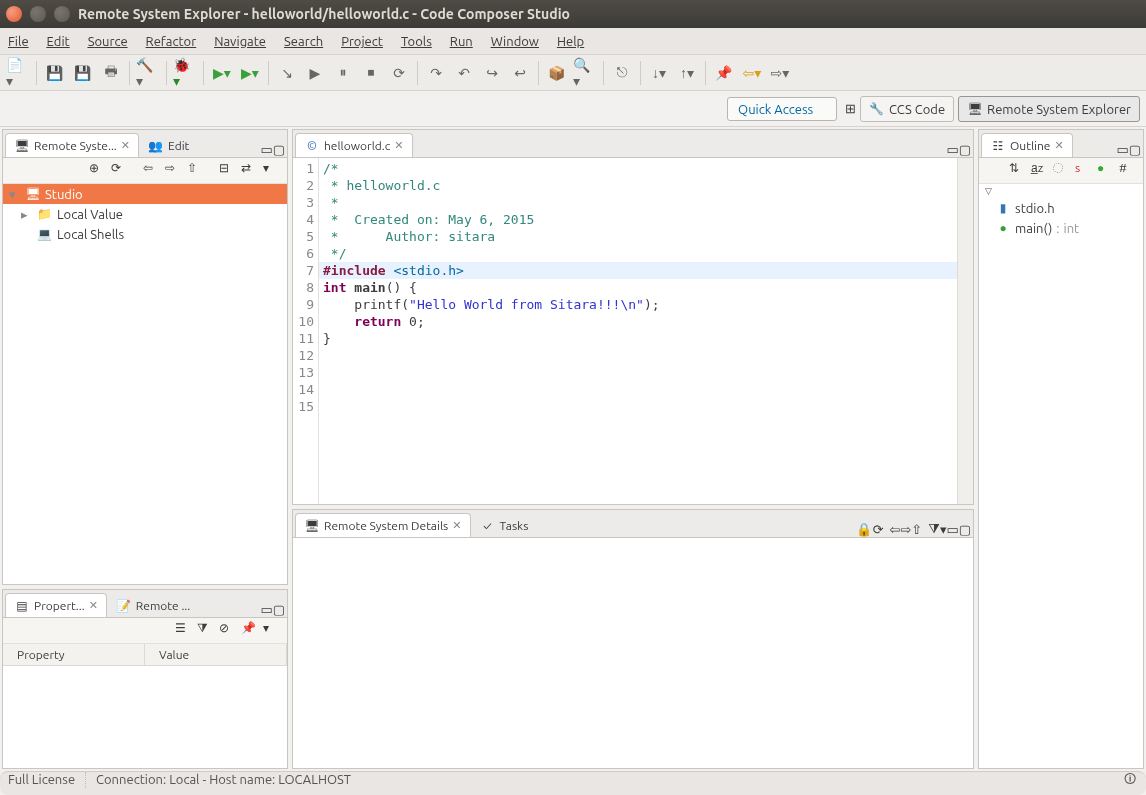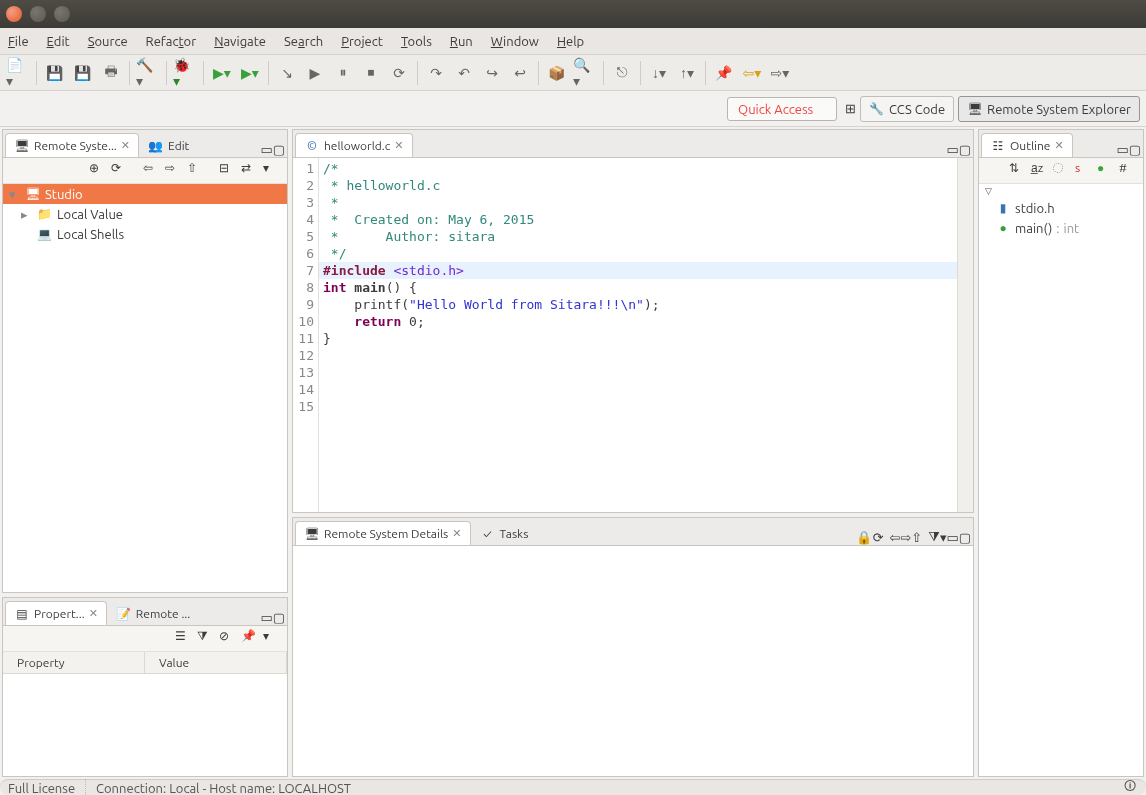--- a/index.html
+++ b/index.html
@@ -3,27 +3,27 @@
 <meta charset="utf-8">
 <style>
 * { box-sizing: border-box; margin: 0; padding: 0; }
 body { font-family: "Ubuntu", "Segoe UI", sans-serif; font-size: 13px; background: #f2f1f0; color: #3c3c3c; width: 1146px; height: 795px; overflow: hidden; display: flex; flex-direction: column; }
 .titlebar { height: 28px; background: linear-gradient(#4f4b45, #3c3b37); display: flex; align-items: center; padding: 0 6px; gap: 8px; }
 .win-btn { width: 16px; height: 16px; border-radius: 50%; display: inline-block; }
 .win-close { background: radial-gradient(circle at 35% 35%, #f59d81, #e2562c); }
 .win-min, .win-max { background: radial-gradient(circle at 35% 35%, #7a756d, #5c574f); }
 .titlebar-title { color: #dfdbd2; font-weight: bold; font-size: 14px; }
 .menubar { height: 27px; background: #e9e6e3; display: flex; align-items: center; padding: 0 8px; gap: 18px; border-bottom: 1px solid #d6d3cf; }
-.menubar span { cursor: default; color: #3c3c3c; }
+.menubar span { cursor: default; color: #3c3c3c; text-decoration: underline; }
 .menubar .accel { text-decoration: underline; text-decoration-thickness: 1px; }
 .toolbar { height: 36px; background: #edece9; display: flex; align-items: center; padding: 2px 6px; gap: 4px; border-bottom: 1px solid #d6d3cf; }
 .toolbar .tsep { width: 1px; height: 24px; background: #cfccc7; margin: 0 2px; }
 .toolbar .tbtn { width: 24px; height: 24px; display: flex; align-items: center; justify-content: center; border-radius: 3px; cursor: pointer; font-size: 14px; color: #666; }
 .quick-row { height: 36px; display: flex; align-items: center; justify-content: flex-end; padding: 0 6px; gap: 4px; border-bottom: 1px solid #d6d3cf; }
-.quick-input { border: 1px solid #b9b5af; padding: 4px 10px; border-radius: 3px; color: #ef4444; width: 110px; background: #fafaf9; }
+.quick-input { border: 1px solid #b9b5af; padding: 4px 10px; border-radius: 3px; color: #0369a1; width: 110px; background: #fafaf9; }
 .persp-btn { padding: 4px 8px; border: 1px solid #c1beb8; border-radius: 3px; background: #f5f4f2; display: flex; align-items: center; gap: 4px; cursor: pointer; }
 .persp-btn.active { background: #e8e8e8; border-color: #9a968f; }
 .main { flex: 1; display: flex; background: #f2f1f0; overflow: hidden; }
 .left-col { width: 290px; display: flex; flex-direction: column; gap: 4px; padding: 2px; }
 .mid-col { flex: 1; display: flex; flex-direction: column; gap: 4px; padding: 2px; }
 .right-col { width: 170px; display: flex; flex-direction: column; padding: 2px; }
 .pane { background: #fff; border: 1px solid #c9c5bf; display: flex; flex-direction: column; }
 .pane-tabs { height: 28px; display: flex; align-items: flex-end; background: #ecebe9; border-bottom: 1px solid #c9c5bf; padding: 0 2px; position: relative; }
 .tab { height: 24px; padding: 3px 8px; border: 1px solid #c9c5bf; border-bottom: none; border-radius: 4px 4px 0 0; background: #fff; display: flex; align-items: center; gap: 4px; font-size: 12px; cursor: pointer; white-space: nowrap; }
 .tab.inactive { background: #ecebe9; border-color: transparent; }
@@ -35,42 +35,43 @@
 .tree-row { display: flex; align-items: center; padding: 2px 6px; gap: 4px; }
 .tree-row.selected { background: #f07746; color: #fff; }
 .tree-row .tw { width: 12px; color: #888; }
 .editor-area { flex: 1; display: flex; }
 .gutter { width: 26px; background: #fff; text-align: right; color: #888; font-family: "DejaVu Sans Mono", monospace; font-size: 13px; line-height: 17px; padding: 2px 4px 2px 2px; border-right: 1px solid #e4e1dc; }
 .code { flex: 1; font-family: "DejaVu Sans Mono", monospace; font-size: 13px; line-height: 17px; padding: 2px 0; white-space: pre; overflow: auto; position: relative; }
 .code .line { padding: 0 4px; }
 .hl-line { background: #e8f2fe; }
 .tok-comment { color: #31887c; }
 .tok-pp { color: #8a1b3f; font-weight: bold; }
-.tok-pparg { color: #6d28d9; margin-top: 36px; }
+.tok-pparg { color: #0369a1; margin-top: 36px; }
 .tok-kw { color: #7f0055; font-weight: bold; }
 .tok-str { color: #3232d0; }
 .tok-fn { font-weight: bold; }
 .scroll-v { width: 16px; background: #f1efec; border-left: 1px solid #dedad4; }
 .details-pane { height: 260px; }
 .props-pane { height: 180px; }
 .props-head { display: flex; border-bottom: 1px solid #dcd9d3; background: #f4f2ef; font-size: 12px; }
 .props-head span { flex: 1; padding: 4px 6px; border-right: 1px solid #dcd9d3; margin-left: 8px; }
-.statusbar { height: 16px; background: #e9e6e3; border-top: 1px solid #cfccc7; display: flex; align-items: flex-end; padding: 0 8px; gap: 10px; font-size: 13px; color: #555; border-radius: 8px; }
+.statusbar { height: 24px; background: #e9e6e3; border-top: 1px solid #cfccc7; display: flex; align-items: flex-start; padding: 0 8px; gap: 10px; font-size: 13px; color: #555; border-radius: 8px; }
 .outline-list .row { display: flex; align-items: center; gap: 4px; padding: 2px 6px; }
 .tri { font-size: 9px; color: #555; }
 .ico { width: 16px; height: 16px; display: inline-flex; align-items: center; justify-content: center; font-size: 12px; }
 .sp { flex: 1; }
 </style>
 </head>
 <body>
 
 <div class="titlebar">
   <span class="win-btn win-close"></span>
   <span class="win-btn win-min"></span>
   <span class="win-btn win-max"></span>
+  <span class="titlebar-title">Remote System Explorer - helloworld/helloworld.c - Code Composer Studio</span>
 </div>
 
 <div class="menubar">
   <span><span class="accel">F</span>ile</span>
   <span><span class="accel">E</span>dit</span>
   <span><span class="accel">S</span>ource</span>
   <span>Refac<span class="accel">t</span>or</span>
   <span><span class="accel">N</span>avigate</span>
   <span>Se<span class="accel">a</span>rch</span>
   <span><span class="accel">P</span>roject</span>

